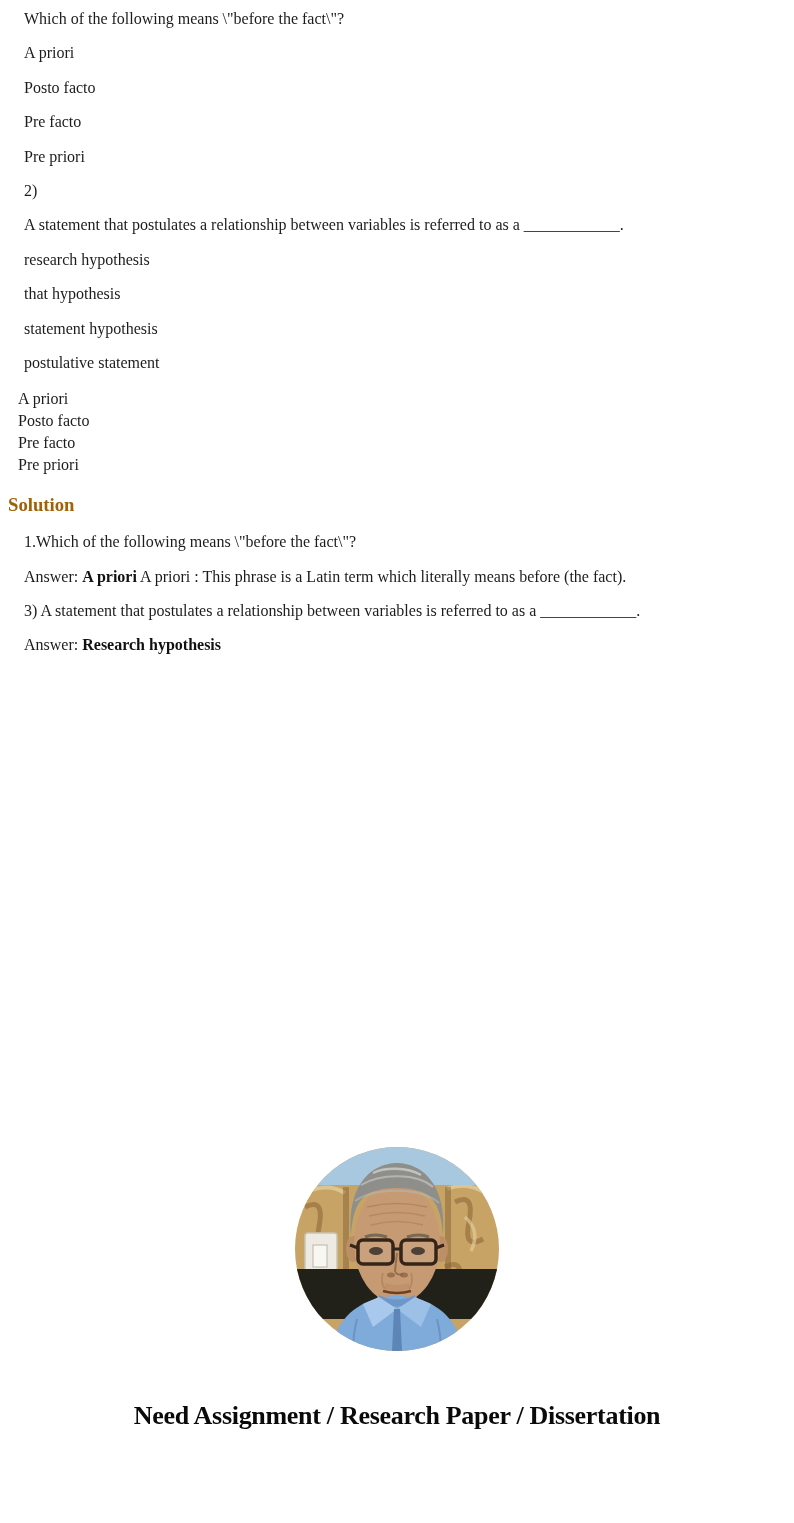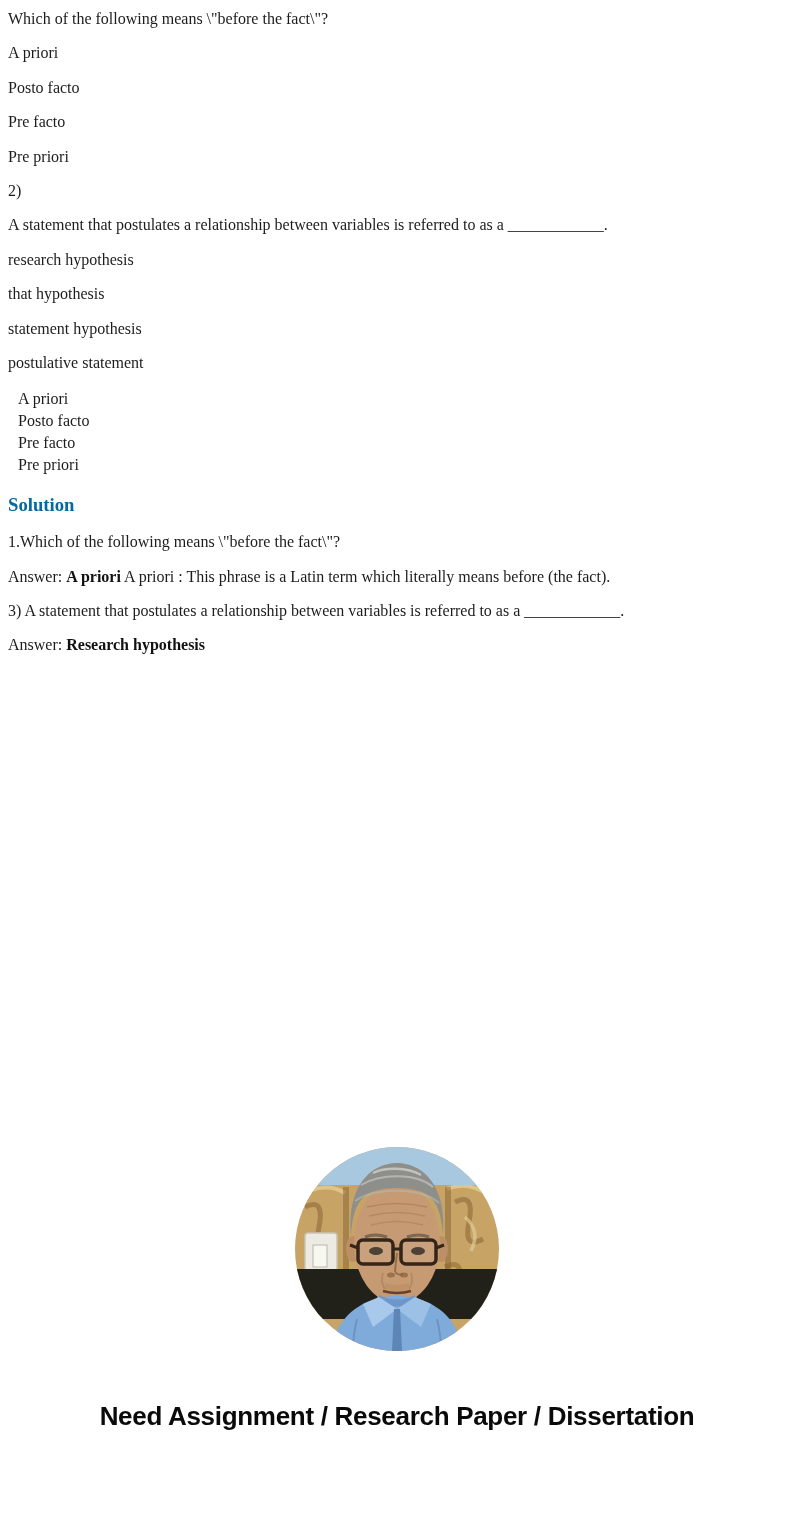--- a/index.html
+++ b/index.html
@@ -10,46 +10,46 @@
     margin: 0 auto;
     background: #ffffff;
     padding: 8px 8px 0 8px;
     font-family: "Liberation Serif", "DejaVu Serif", serif;
     color: #1c1c1c;
     overflow: hidden;
   }
   .page p {
     font-size: 16px;
     line-height: 1.15;
-    margin: 16px 0;
+    margin: 16px 16px;
   }
   .page p.first-para { margin-top: 2px; }
   .options-inline {
     font-size: 16px;
     line-height: 1.36;
     margin: 16px 0;
     padding-left: 10px;
   }
   h3.solution-heading {
     font-size: 18.7px;
     font-weight: bold;
     margin: 19px 0 17px 0;
-    color: #0369a1;
+    color: #a16207;
   }
   .bold-answer { font-weight: bold; color: #111111; }
   .avatar-wrap {
     margin-top: 492px;
     height: 204px;
     text-align: center;
   }
   .avatar-wrap svg { display: inline-block; }
   .footer-banner {
     margin-top: 50px;
     text-align: center;
-    font-family: Liberation Sans, sans-serif;
+    font-family: Liberation Serif, serif;
     font-weight: bold;
     font-size: 26px;
     line-height: 30px;
     color: #0a0a0a;
     letter-spacing: -0.3px;
     padding-bottom: 28px;
   }
 </style>
 </head>
 <body>

